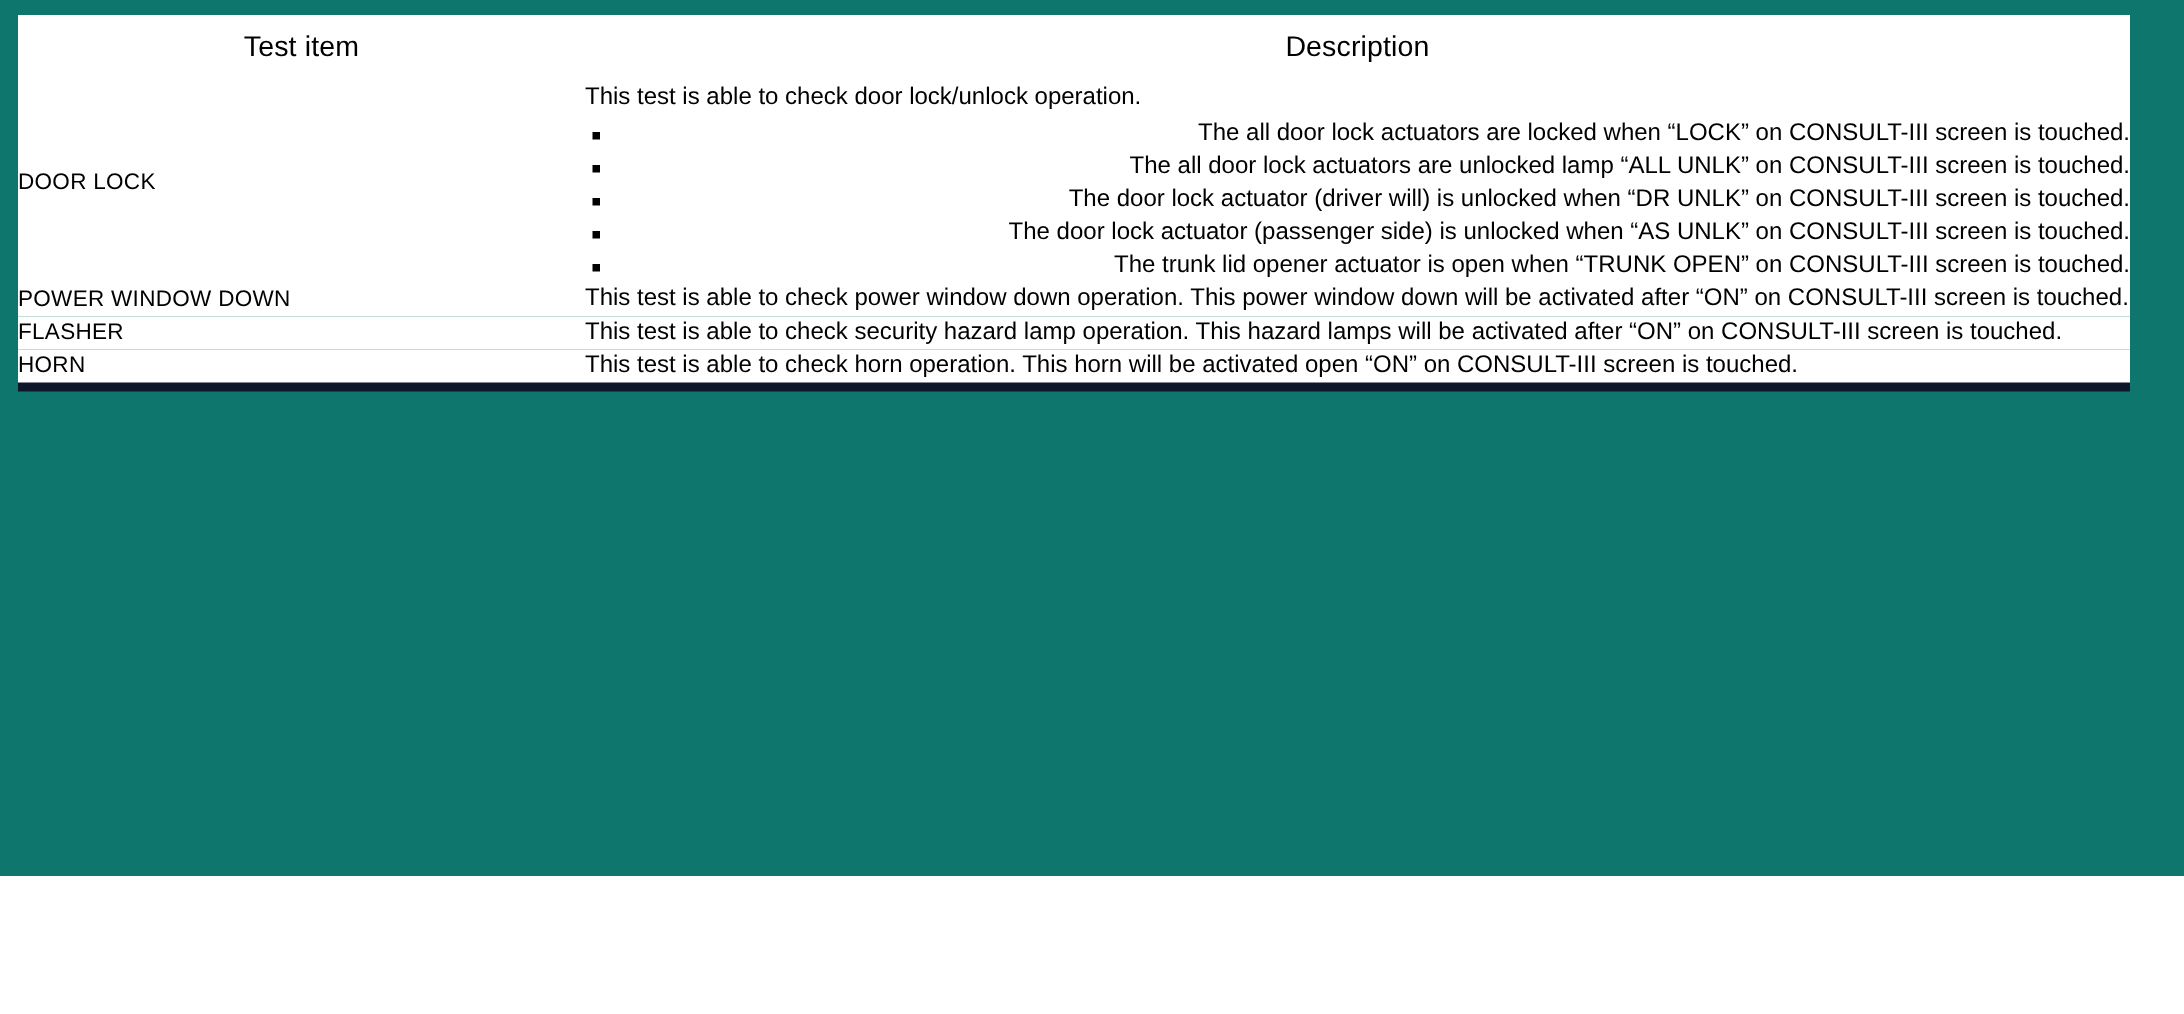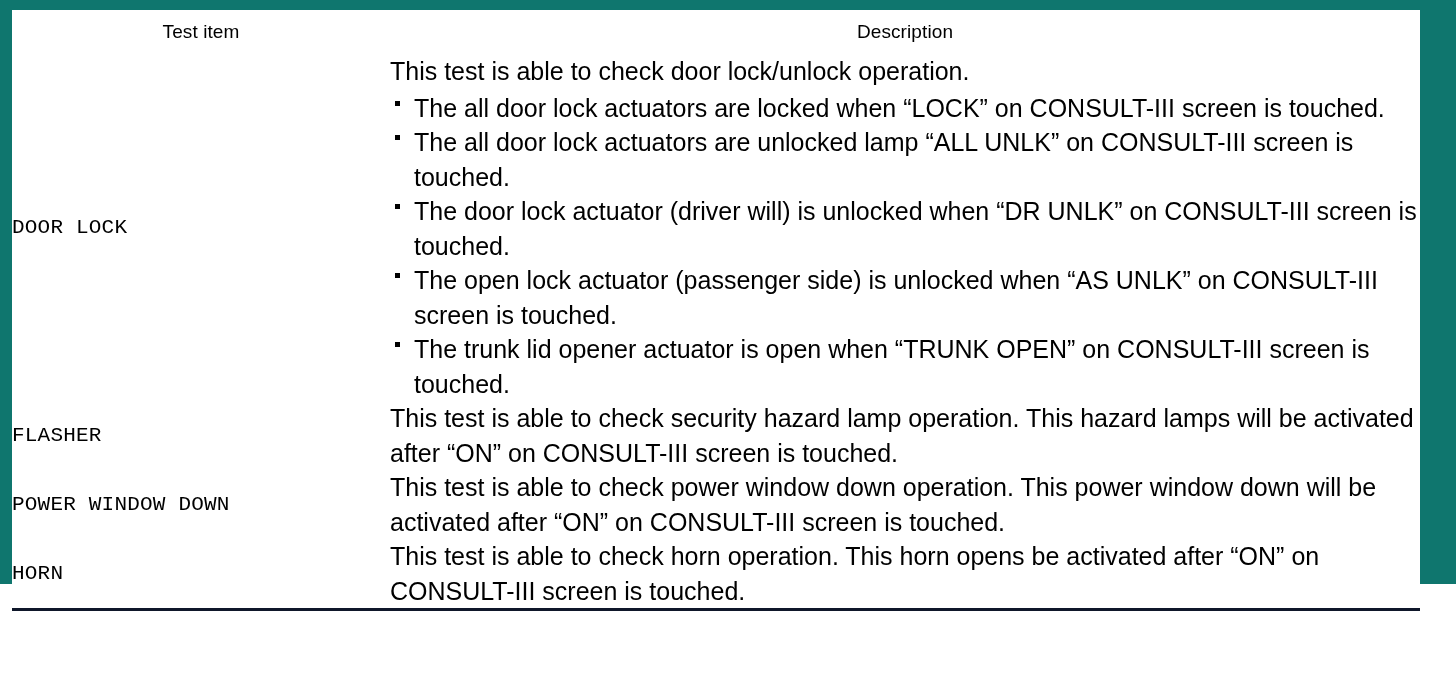--- a/index.html
+++ b/index.html
@@ -49,65 +49,65 @@
 
   
   tr.head-row > * {
     border-top: 4px solid #000;
     border-bottom: 2px solid #000;
   }
   tr.body-row > * {
     border-bottom: 2px solid #000;
   }
   tr.body-row.last-row > * {
-    border-bottom: 3px solid #0f172a;
+    border-bottom: 6px solid #0f172a;
   }
 
   
   td.cell-item, th.cell-item {
     border-right: 2px solid #000;
   }
 
   th.cell-item, th.cell-desc {
     text-align: center;
     font-weight: normal;
     font-size: 19px;
     height: 44px;
     line-height: 44px;
     letter-spacing: 0.1px;
   }
 
   td.cell-item {
-    font-size: 21px;
+    font-size: 15px;
     padding: 8px 0 8px 16px;
     letter-spacing: 0.2px;
     white-space: nowrap;
-    font-family: Liberation Mono, monospace;
   }
 
   td.cell-desc {
-    font-size: 25px;
+    font-size: 16px;
     padding: 10px 14px 10px 16px;
     line-height: 1.38;
   }
 
   .desc-intro {
     margin: 0;
   }
 
   ul.bullets {
     list-style: none;
     margin: 2px 0 0 0;
     padding: 0;
   }
   ul.bullets li {
     position: relative;
     padding-left: 24px;
     margin: 0;
     line-height: 1.38;
+    text-align: right;
   }
   ul.bullets li .bullet-mark {
     position: absolute;
     left: 5px;
     top: 10px;
     width: 5px;
     height: 5px;
     background: #000;
   }
 
@@ -142,43 +142,43 @@
                 <li>
                   <span class="bullet-mark"></span>
                   <span class="desc-line">The all door lock actuators are unlocked lamp “ALL UNLK” on CONSULT-III screen is touched.</span>
                 </li>
                 <li>
                   <span class="bullet-mark"></span>
                   <span class="desc-line">The door lock actuator (driver will) is unlocked when “DR UNLK” on CONSULT-III screen is touched.</span>
                 </li>
                 <li>
                   <span class="bullet-mark"></span>
-                  <span class="desc-line">The open lock actuator (passenger side) is unlocked when “AS UNLK” on CONSULT-III screen is touched.</span>
+                  <span class="desc-line">The door lock actuator (passenger side) is unlocked when “AS UNLK” on CONSULT-III screen is touched.</span>
                 </li>
                 <li>
                   <span class="bullet-mark"></span>
                   <span class="desc-line">The trunk lid opener actuator is open when “TRUNK OPEN” on CONSULT-III screen is touched.</span>
                 </li>
               </ul>
             </td>
           </tr>
           <tr class="body-row">
+            <td class="cell-item">POWER WINDOW DOWN</td>
+            <td class="cell-desc">
+              <p class="desc-intro">This test is able to check power window down operation. This power window down will be activated after “ON” on CONSULT-III screen is touched.</p>
+            </td>
+          </tr>
+          <tr class="body-row">
             <td class="cell-item">FLASHER</td>
             <td class="cell-desc">
               <p class="desc-intro">This test is able to check security hazard lamp operation. This hazard lamps will be activated after “ON” on CONSULT-III screen is touched.</p>
             </td>
           </tr>
-          <tr class="body-row">
-            <td class="cell-item">POWER WINDOW DOWN</td>
-            <td class="cell-desc">
-              <p class="desc-intro">This test is able to check power window down operation. This power window down will be activated after “ON” on CONSULT-III screen is touched.</p>
-            </td>
-          </tr>
           <tr class="body-row last-row">
             <td class="cell-item">HORN</td>
             <td class="cell-desc">
-              <p class="desc-intro">This test is able to check horn operation. This horn opens be activated after “ON” on CONSULT-III screen is touched.</p>
+              <p class="desc-intro">This test is able to check horn operation. This horn will be activated open “ON” on CONSULT-III screen is touched.</p>
             </td>
           </tr>
         </tbody>
     </table>
   </div>
 </div>
 
 </body></html>

